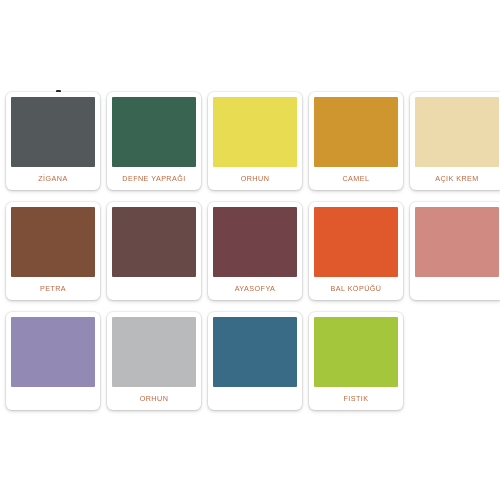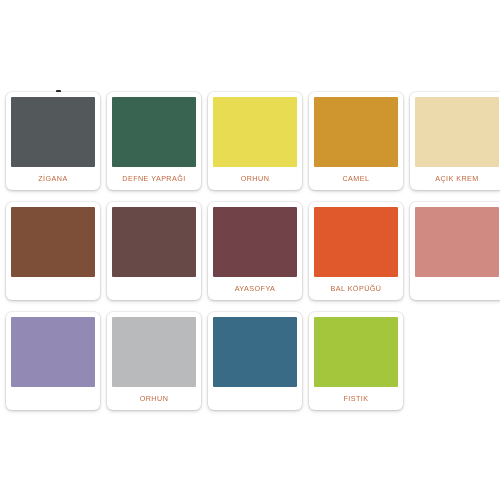--- a/index.html
+++ b/index.html
@@ -109,20 +109,21 @@
       <div class="swatch-card">
         <div class="swatch-chip" style="background: rgb(207, 150, 47);"></div>
         <div class="swatch-label">CAMEL</div>
       </div>
       <div class="swatch-card">
         <div class="swatch-chip" style="background: rgb(236, 217, 172);"></div>
         <div class="swatch-label">AÇIK KREM</div>
       </div>
       <div class="swatch-card">
         <div class="swatch-chip" style="background: rgb(125, 78, 56);"></div>
+        <div class="swatch-label">PETRA</div>
       </div>
       <div class="swatch-card">
         <div class="swatch-chip" style="background: rgb(103, 74, 71);"></div>
       </div>
       <div class="swatch-card">
         <div class="swatch-chip" style="background: rgb(113, 66, 71);"></div>
         <div class="swatch-label">AYASOFYA</div>
       </div>
       <div class="swatch-card">
         <div class="swatch-chip" style="background: rgb(224, 89, 44);"></div>

